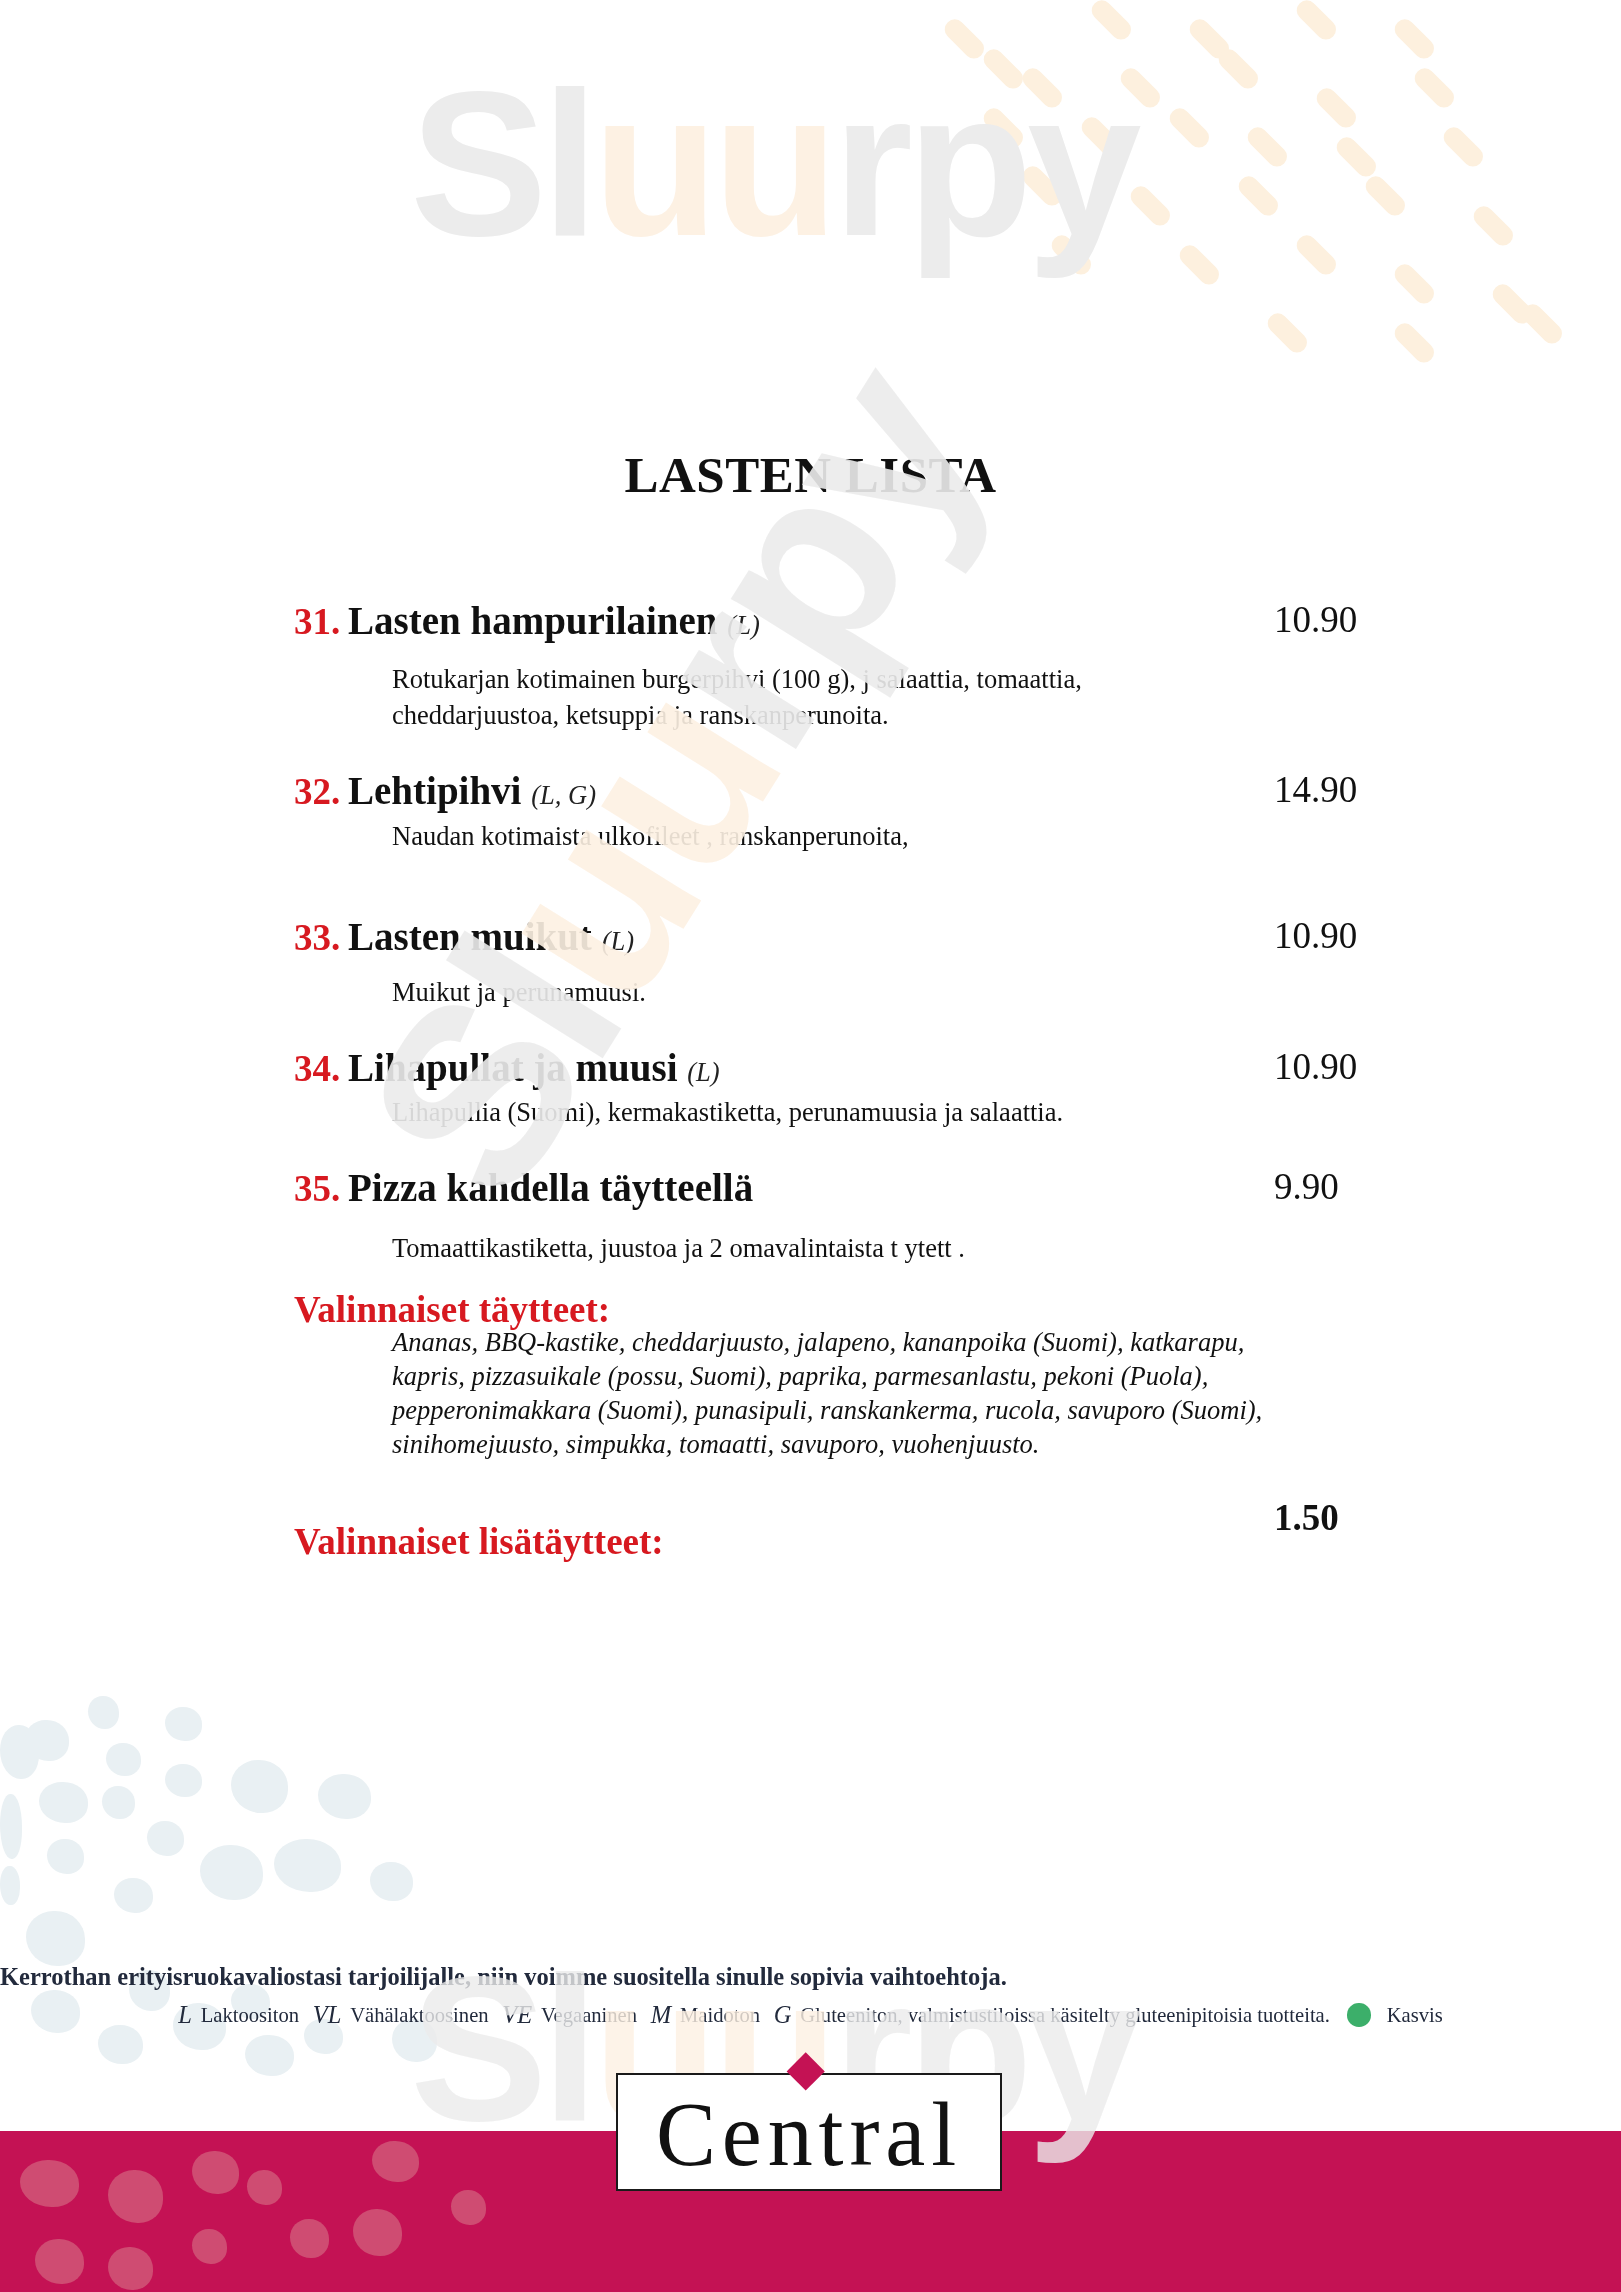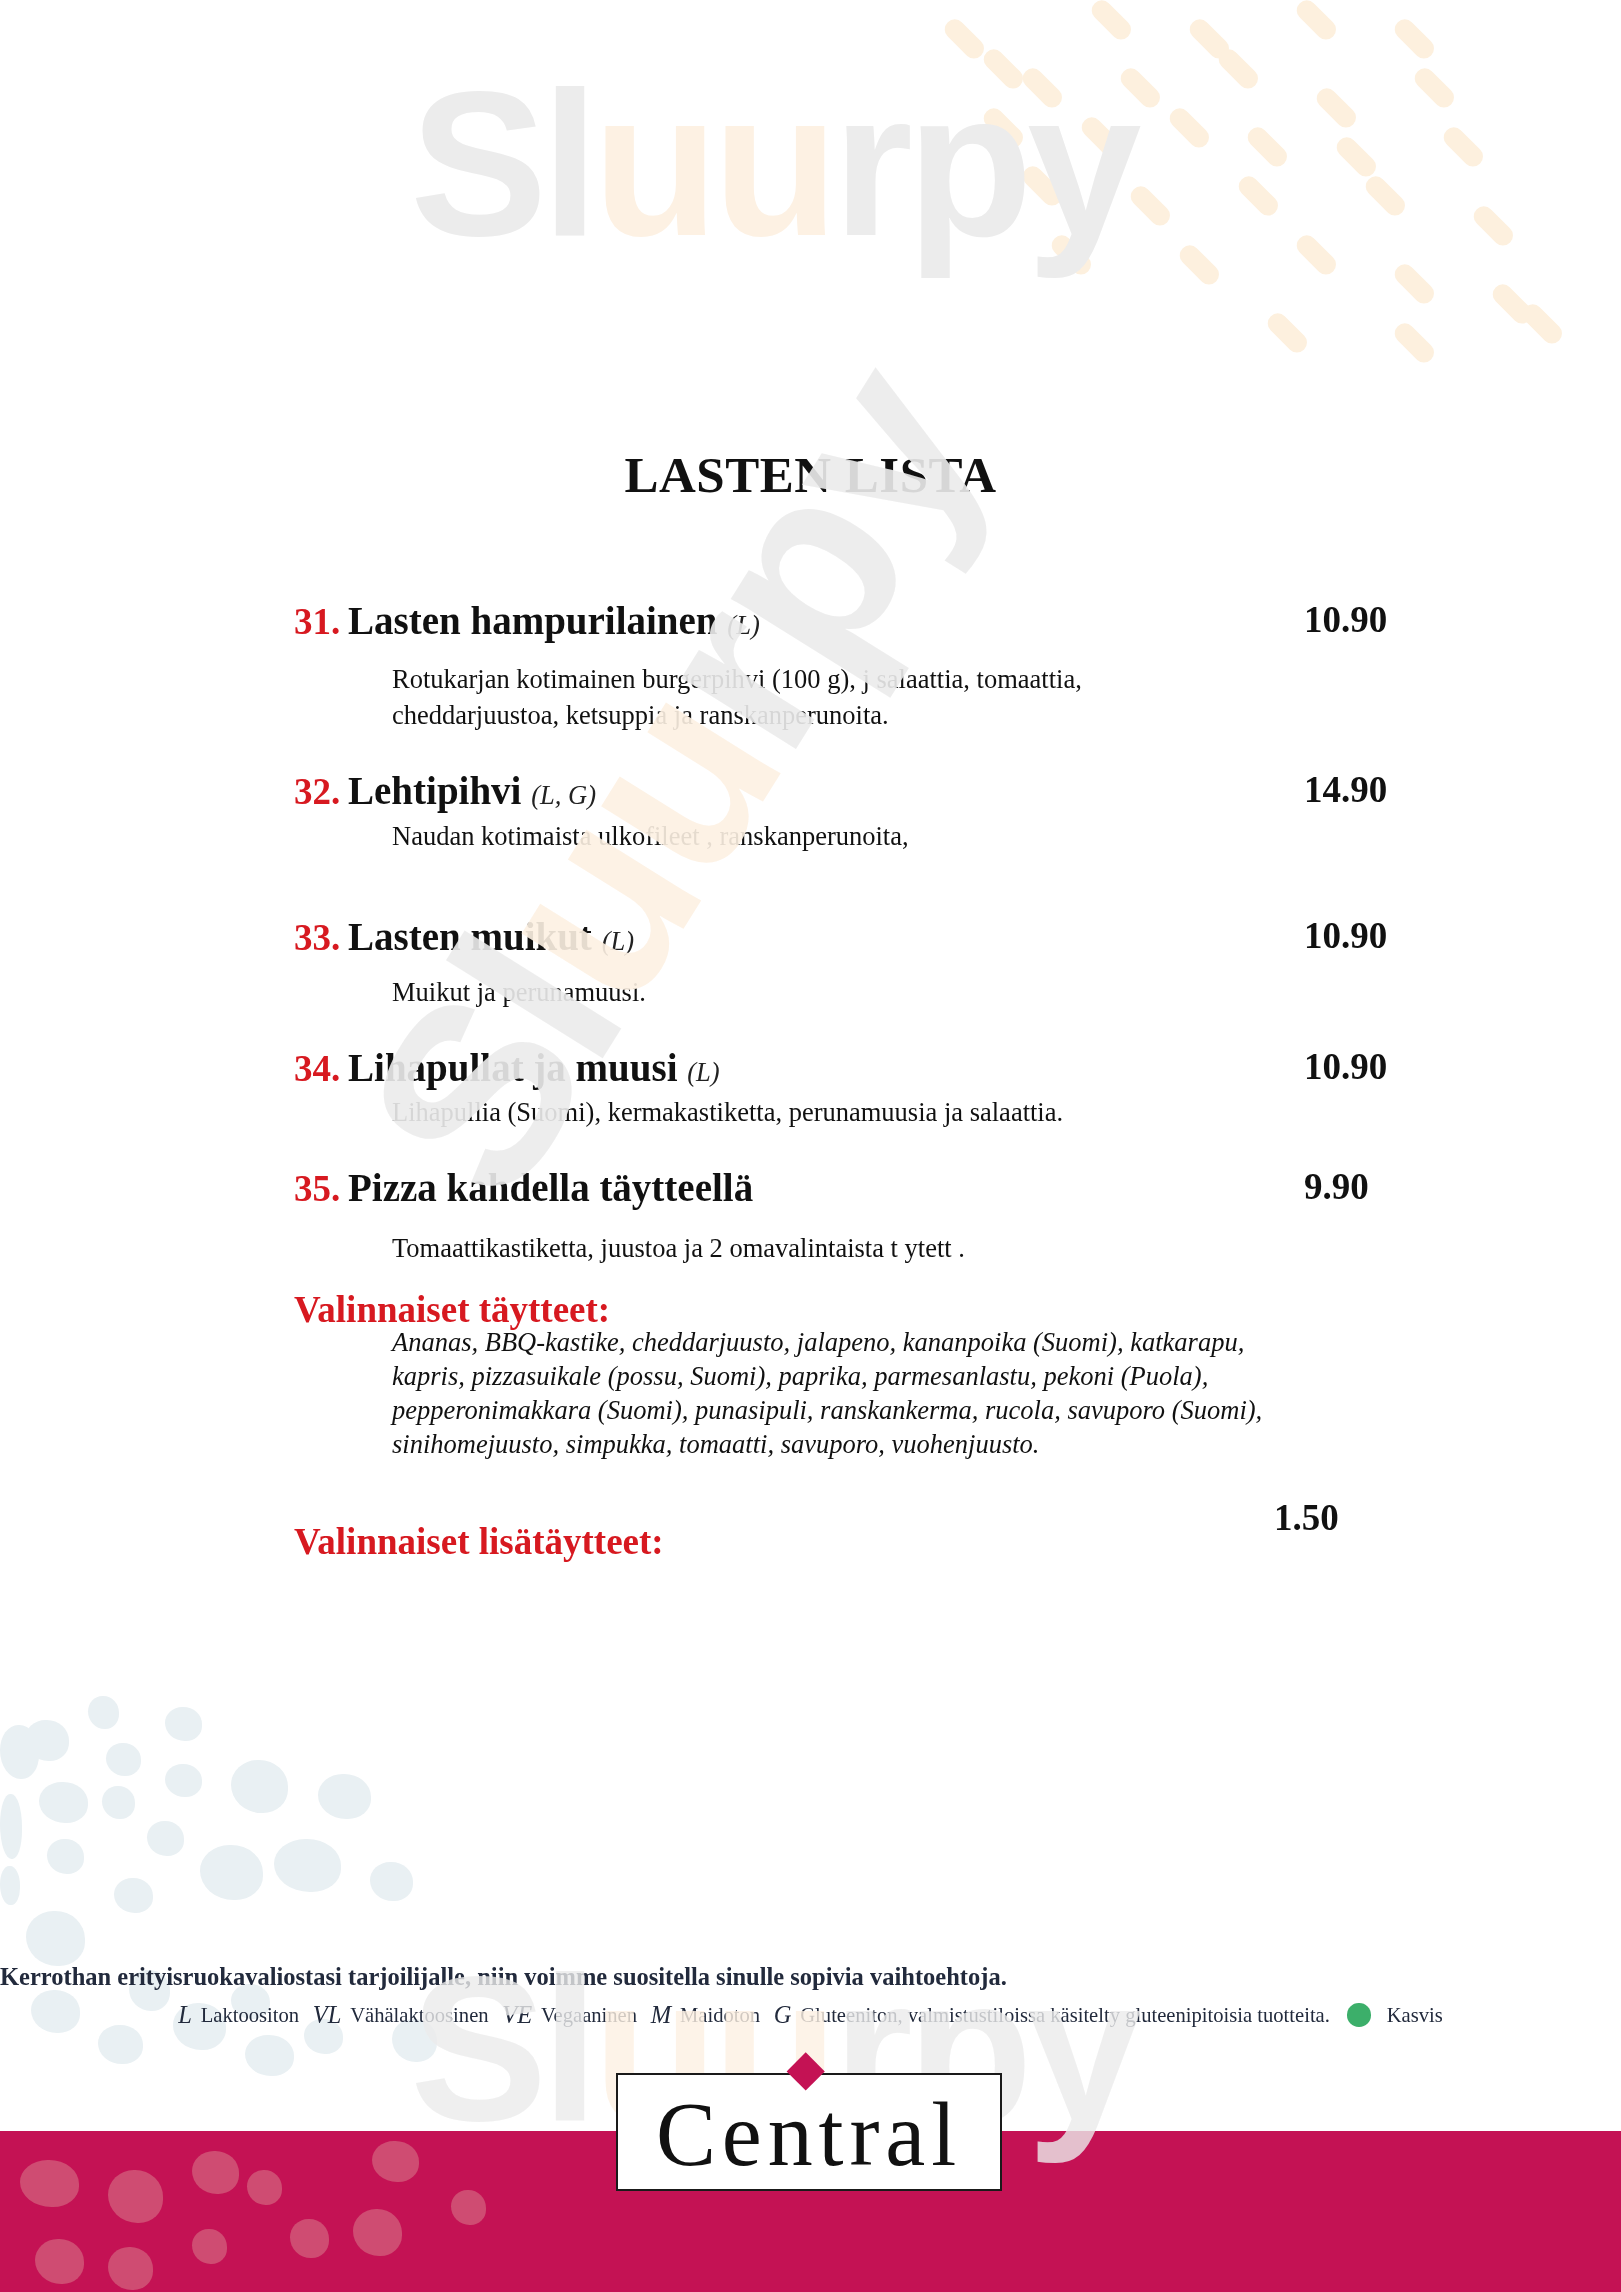--- a/index.html
+++ b/index.html
@@ -21,21 +21,21 @@
     .dot.pink { background: #cf4c72; }
 
     
     .title { position: absolute; left: 0; width: 1621px; top: 446px; text-align: center; font-size: 51px; font-weight: bold; letter-spacing: 0.5px; color: #111; }
 
     
     .item-head { position: absolute; left: 294px; width: 1088px; display: flex; align-items: baseline; }
     .num { color: #d71920; font-weight: bold; font-size: 37px; margin-right: 7.8px; }
     .name { font-weight: bold; font-size: 39px; color: #111; }
     .tag { font-style: italic; font-size: 26.5px; margin-left: 9.8px; color: #222; }
-    .price { position: absolute; left: 980px; font-weight: bold; font-size: 37px; color: #111; margin-left: 30px; }
+    .price { position: absolute; left: 980px; font-weight: normal; font-size: 37px; color: #111; }
     .desc { position: absolute; left: 392px; width: 882px; font-size: 26.5px; line-height: 36px; color: #111; }
     .section-title { position: absolute; left: 294px; font-size: 37px; font-weight: bold; color: #d71920; margin-top: 24px; }
     .toppings { position: absolute; left: 392px; width: 1098px; font-size: 26.5px; line-height: 34px; font-style: italic; color: #111; }
     .extra-price { position: absolute; left: 1274px; font-weight: bold; font-size: 37px; color: #111; }
 
     
     .note { position: absolute; left: 0; width: 1621px; top: 1963px; text-align: left; font-size: 24.5px; font-weight: bold; color: #222a3c; }
     .legend { position: absolute; left: 0; width: 1621px; top: 2001px; display: flex; justify-content: center; align-items: center; font-size: 20.6px; color: #222a3c; white-space: nowrap; }
     .legend .code { font-style: italic; font-size: 24.5px; margin: 0 8.8px 0 0; }
     .legend .lbl { margin-right: 13.7px; }

